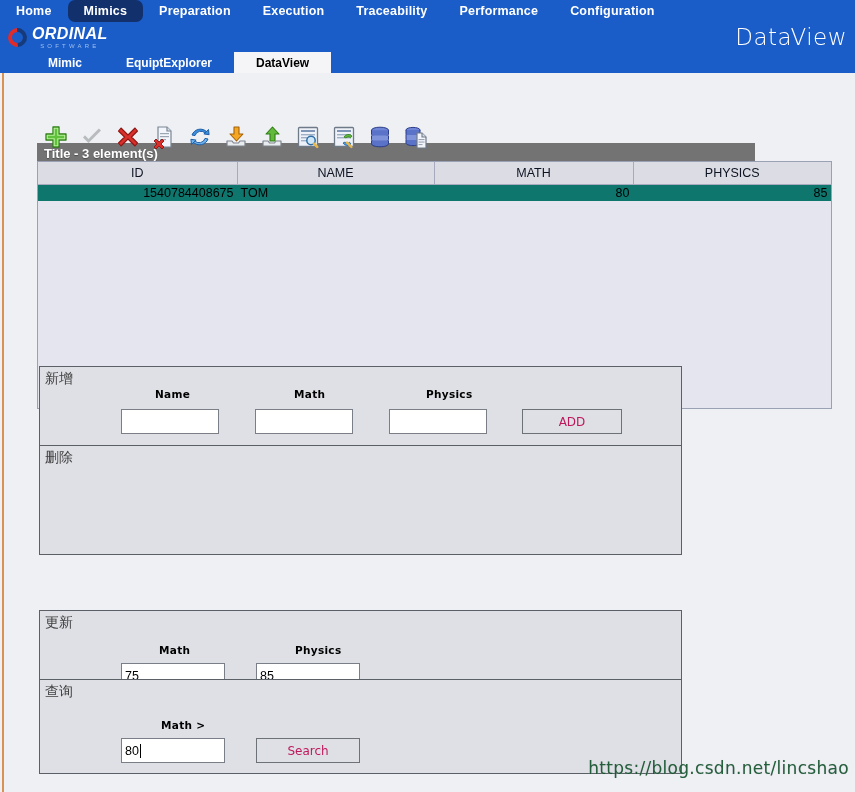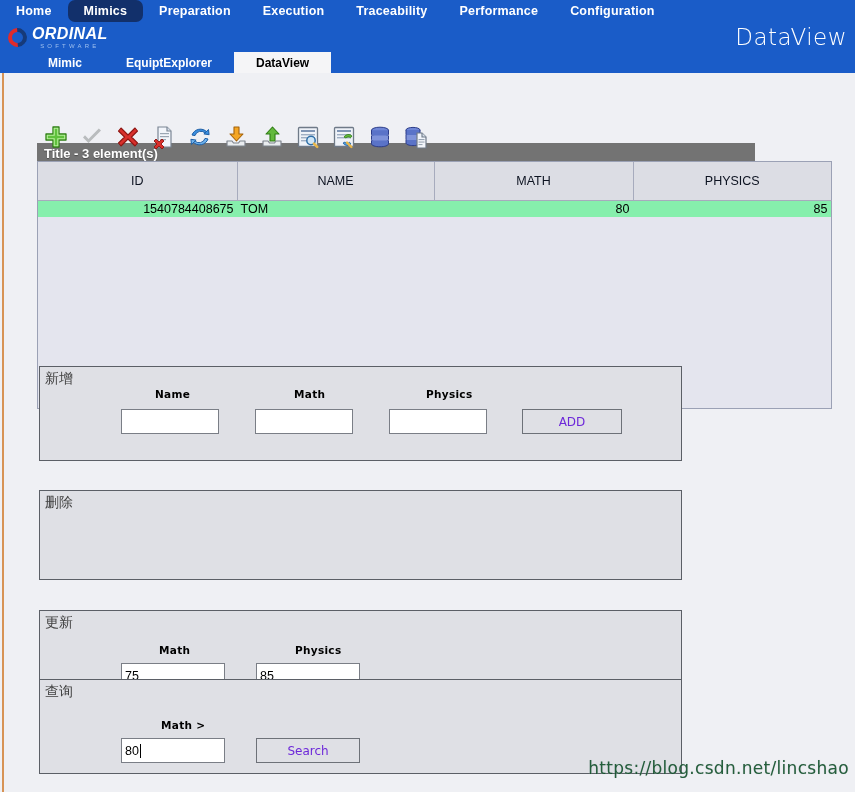--- a/index.html
+++ b/index.html
@@ -99,28 +99,28 @@
   
   .tablewrap{
     position:absolute; left:37px; top:88px; width:795px; height:248px;
     background:#e4e5ee; border:1px solid #9ba1b5;
   }
   table.grid{ width:100%; border-collapse:collapse; table-layout:fixed; }
   table.grid th{
     background:#dcdde4; border-right:1px solid #a7abbd;
     border-bottom:1px solid #a7abbd;
     font-size:12.5px; font-weight:normal; color:#0d1321;
-    height:17px; padding:12px; text-align:center;
+    height:17px; padding:4px; text-align:center;
   }
   table.grid th:last-child{ border-right:none; }
   table.grid td{
     font-size:12.5px; color:#000000; height:16px; padding:0 3px;
     border-right:1px solid transparent; white-space:nowrap;
   }
-  table.grid tr.r-odd td{ background:#86efac; }
+  table.grid tr.r-odd td{ background:#0f766e; }
   table.grid tr.r-even td{ background:#e9eaf1; }
   table.grid tr.r-sel td{ background:#a5e6f2; }
   .c-id{ text-align:right; }
   .c-name{ text-align:left; }
   .c-num{ text-align:right; }
 
   
   .fbox{
     position:absolute; left:39px; width:643px;
     background:#dfe0e5; border:1px solid #5b5f66;
@@ -141,21 +141,21 @@
     font-size:12.5px; color:#000000; padding:0 3px;
     font-family:"Liberation Sans", sans-serif;
     display:flex; align-items:center;
   }
   .txtbox.caret::after{
     content:""; width:1px; height:14px; background:#000;
     display:inline-block; margin-left:1px;
   }
   .btn{
     position:absolute; height:25px; background:#dfe0e5;
-    border:1px solid #6d7178; font-size:12px; color:#6d28d9;
+    border:1px solid #6d7178; font-size:12px; color:#be185d;
     display:flex; align-items:center; justify-content:center;
     cursor:pointer; font-family:"DejaVu Sans", sans-serif;
   }
 
   
   .watermark{
     position:absolute; right:6px; bottom:14px;
     font-size:17px; color:#14532d; opacity:.92;
     font-family:"DejaVu Sans", sans-serif;
     pointer-events:none; letter-spacing:.3px;
@@ -335,21 +335,21 @@
     <div class="fbox-label">新增</div>
     <div class="fld-label" style="left:115px; top:21px;">Name</div>
     <div class="fld-label" style="left:254px; top:21px;">Math</div>
     <div class="fld-label" style="left:386px; top:21px;">Physics</div>
     <div class="txtbox" style="left:81px; top:42px; width:98px;"></div>
     <div class="txtbox" style="left:215px; top:42px; width:98px;"></div>
     <div class="txtbox" style="left:349px; top:42px; width:98px;"></div>
     <div class="btn" style="left:482px; top:42px; width:100px;">ADD</div>
   </div>
 
-  <div class="fbox" style="top:417px; height:90px;">
+  <div class="fbox" style="top:372px; height:110px;">
     <div class="fbox-label">删除</div>
   </div>
 
   <div class="fbox" style="top:501px; height:95px;margin-top:36px;">
     <div class="fbox-label">更新</div>
     <div class="fld-label" style="left:119px; top:33px;">Math</div>
     <div class="fld-label" style="left:255px; top:33px;">Physics</div>
     <div class="txtbox" style="left:81px; top:52px; width:104px;">75</div>
     <div class="txtbox" style="left:216px; top:52px; width:104px;">85</div>
   </div>

